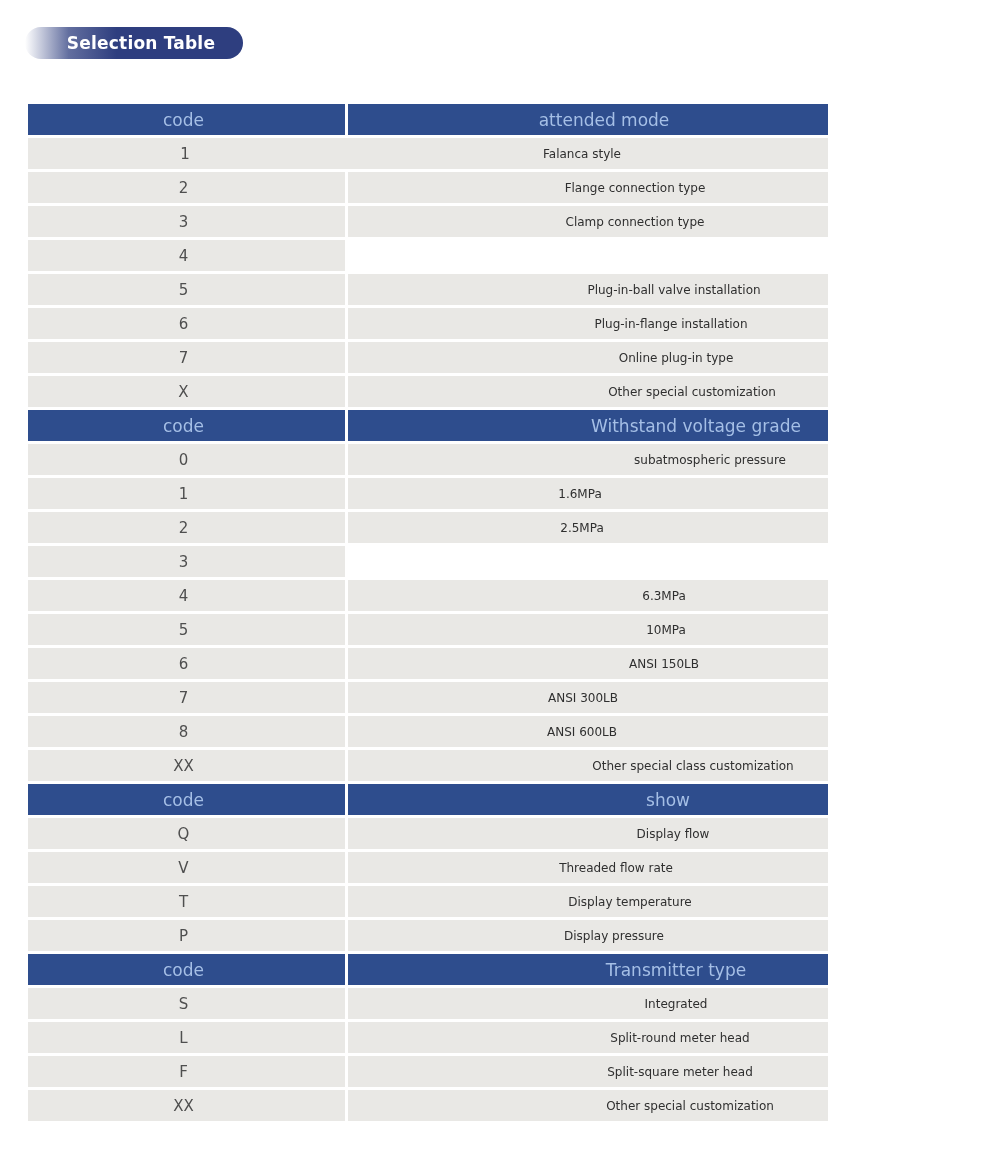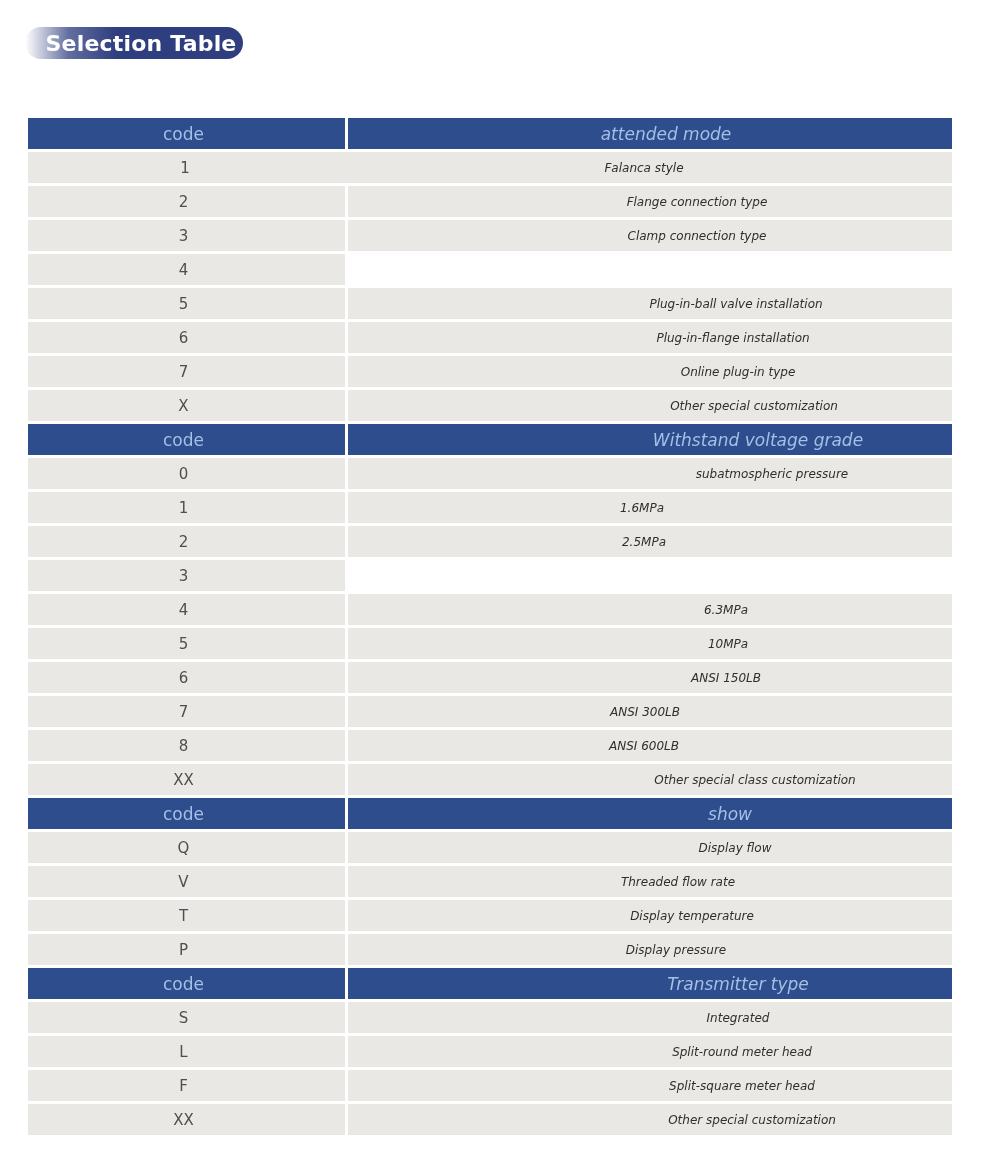--- a/index.html
+++ b/index.html
@@ -14,29 +14,29 @@
     border-radius:16px;
     background:linear-gradient(90deg, rgba(46,62,127,0) 0%, rgba(46,62,127,.75) 20%, #2e3e7f 42%);
     display:flex;align-items:center;justify-content:center;
   }
   .badge .echo{
     position:absolute;right:-12px;top:1px;height:30px;width:52px;
     border:2px solid #2e3e7f;border-left:none;
     border-radius:0 16px 16px 0;box-sizing:border-box;z-index:-1;
   }
   .badge .label{
-    color:#ffffff;font-size:22px;font-weight:bold;letter-spacing:.2px;
+    color:#ffffff;font-size:17px;font-weight:bold;letter-spacing:.2px;
     padding-left:14px;
   }
   
-  .seltable{position:absolute;left:28px;top:104px;width:924px;margin-top:14px;}
+  .seltable{position:absolute;left:28px;top:104px;width:800px;}
   .band{display:flex;height:31px;margin-bottom:3px;}
   .cell{display:flex;align-items:center;justify-content:center;min-width:0;}
   .c1{width:317px;margin-right:3px;}
-  .c2{flex:1;font-style:italic;}
+  .c2{flex:1;}
   .merged .c1{width:320px;margin-right:0;}
   .head .cell{background:#2e4d8d;}
   .head .t{color:#a5bfe6;font-size:17px;font-weight:400;}
   .row .cell{background:#e9e8e5;}
   .row .c2 .t{color:#2f2f2f;font-size:12px;font-weight:500;}
   .row .c1 .t{color:#4f4f4f;font-size:15px;font-weight:400;}
   .c2 .t{display:inline-block;transform:translateX(var(--ox,0px));white-space:nowrap;}
   .c1 .t{display:inline-block;transform:translateX(-3px);}
 </style>
 </head>

